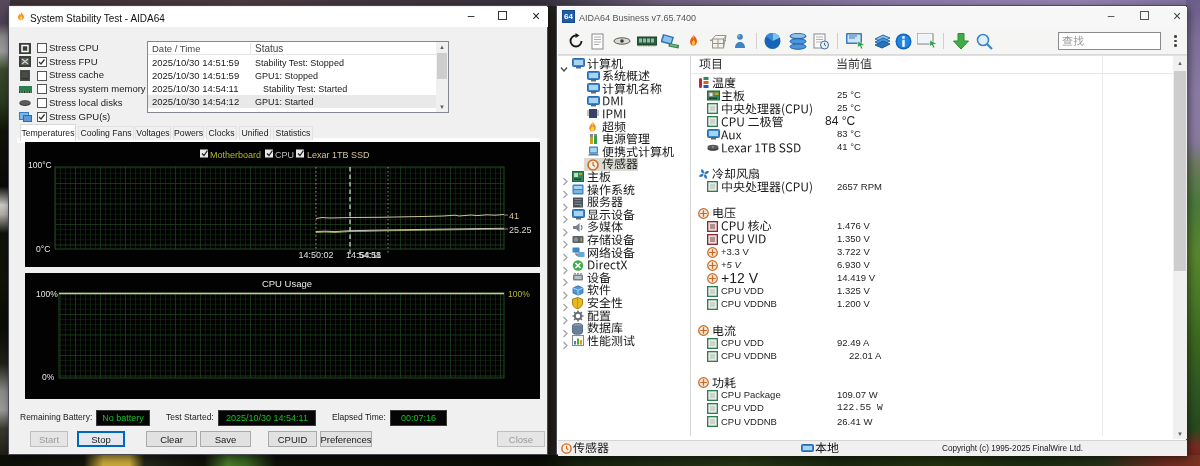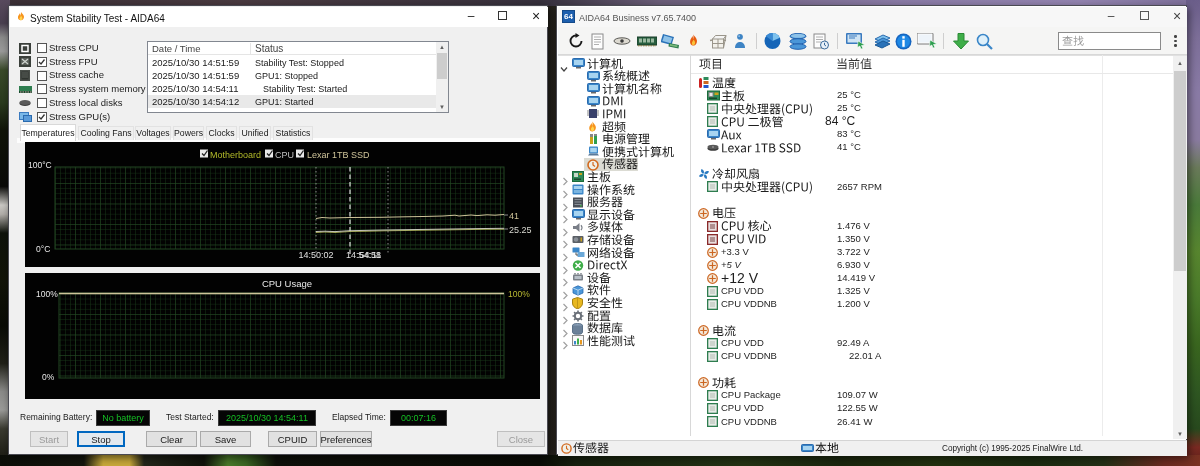--- a/index.html
+++ b/index.html
@@ -746,21 +746,21 @@
         <rect x="0.5" y="0.5" width="10" height="10" fill="#e8ece8" stroke="#2e7d4f" stroke-width="1.6"></rect>
         <rect x="3" y="3" width="5" height="5" fill="#cdd4cd"></rect>
       </svg>
       <div style="position:absolute;left:164px;top:383.4000000000002px;font-size:9.5px;line-height:12.5px;color:#1e1e1e;white-space:nowrap;">CPU Package</div>
       <div style="position:absolute;left:280px;top:383.4000000000002px;font-size:9.5px;line-height:12.5px;color:#1e1e1e;white-space:nowrap;">109.07 W</div>
       <svg style="position:absolute;left:150px;top:397.2500000000002px" width="11" height="11">
         <rect x="0.5" y="0.5" width="10" height="10" fill="#e8ece8" stroke="#2e7d4f" stroke-width="1.6"></rect>
         <rect x="3" y="3" width="5" height="5" fill="#cdd4cd"></rect>
       </svg>
       <div style="position:absolute;left:164px;top:396.4500000000002px;font-size:9.5px;line-height:12.5px;color:#1e1e1e;white-space:nowrap;">CPU VDD</div>
-      <div style="position:absolute;left:280px;top:396.4500000000002px;font-size:9.5px;line-height:12.5px;color:#1e1e1e;white-space:nowrap;">122.55 W</div>
+      <div style="position:absolute;left:280px;top:396.4500000000002px;font-size:9.5px;line-height:12.5px;color:#1e1e1e;white-space:nowrap;font-family:Liberation Mono, monospace;">122.55 W</div>
       <svg style="position:absolute;left:150px;top:410.30000000000024px" width="11" height="11">
         <rect x="0.5" y="0.5" width="10" height="10" fill="#e8ece8" stroke="#2e7d4f" stroke-width="1.6"></rect>
         <rect x="3" y="3" width="5" height="5" fill="#cdd4cd"></rect>
       </svg>
       <div style="position:absolute;left:164px;top:409.5000000000002px;font-size:9.5px;line-height:12.5px;color:#1e1e1e;white-space:nowrap;">CPU VDDNB</div>
       <div style="position:absolute;left:280px;top:409.5000000000002px;font-size:9.5px;line-height:12.5px;color:#1e1e1e;white-space:nowrap;">26.41 W</div>
       <div style="position:absolute;left:616px;top:50px;width:14px;height:383px;background:#f0f0f0;"></div>
       <div style="position:absolute;left:623px;top:57px;transform:translate(-50%,-50%);font-size:6px;color:#606060;white-space:nowrap;">▲</div>
       <div style="position:absolute;left:623px;top:428px;transform:translate(-50%,-50%);font-size:6px;color:#606060;white-space:nowrap;">▼</div>
       <div style="position:absolute;left:617px;top:65px;width:12px;height:200px;background:#cdcdcd;"></div>

